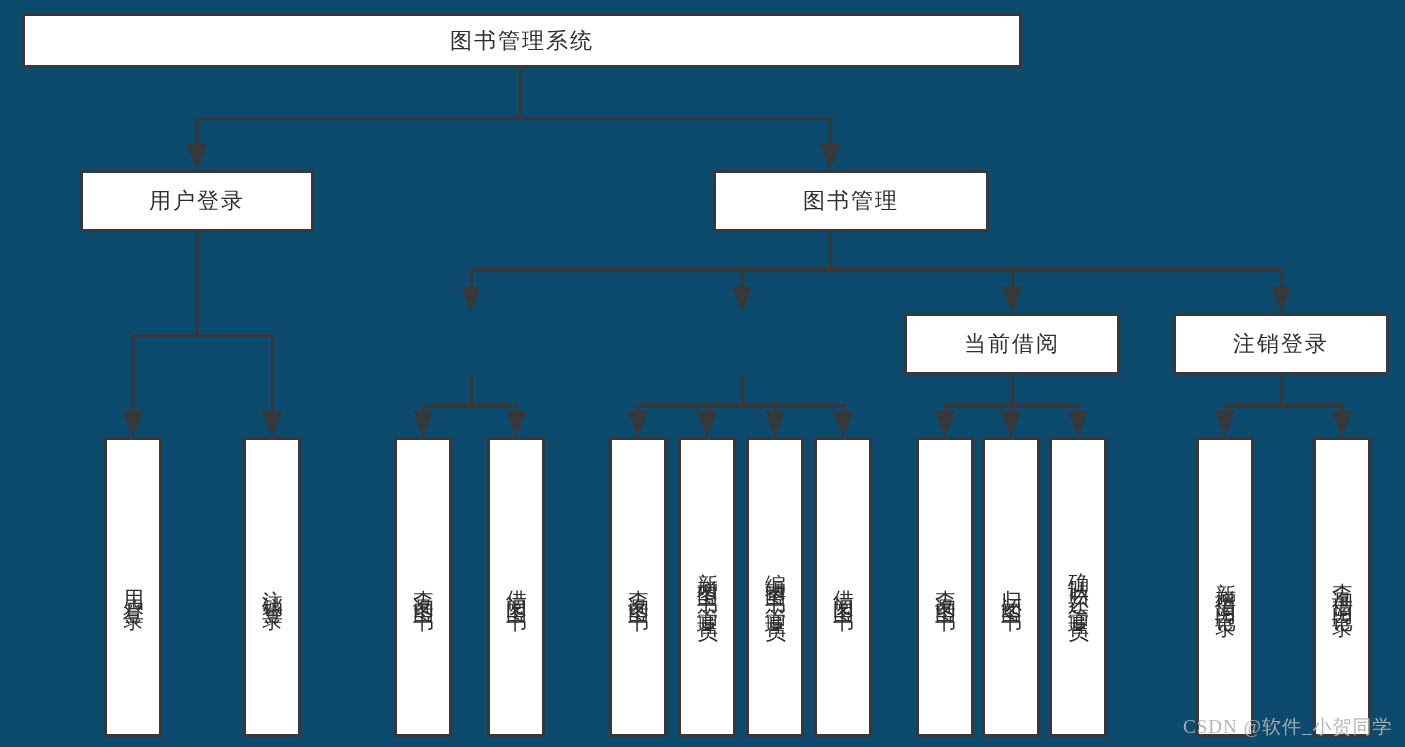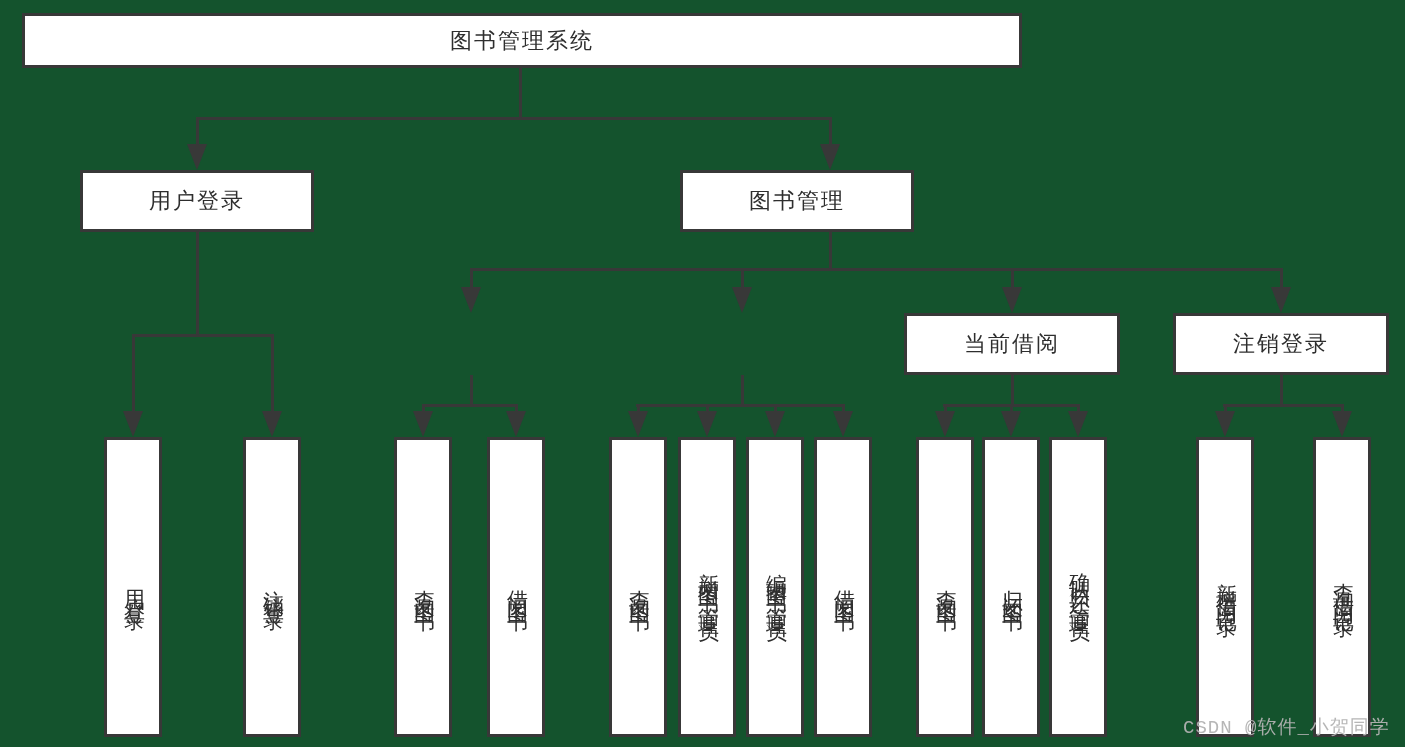--- a/index.html
+++ b/index.html
@@ -1,18 +1,18 @@
 <!DOCTYPE html>
 <html><head>
 <meta charset="utf-8">
 <style>
   html,body{margin:0;padding:0;background:#ffffff;}
   .canvas{
-    position:relative;width:1405px;height:747px;background:#14532d;
-    font-family:Liberation Mono, monospace;color:#2e2e2e;overflow:hidden;
+    position:relative;width:1405px;height:747px;background:#0c4a6e;
+    font-family:Liberation Serif, serif;color:#2e2e2e;overflow:hidden;
   }
   .box{
     position:absolute;box-sizing:border-box;border:3px solid #383838;background:#ffffff;
     display:flex;align-items:center;justify-content:center;
   }
   .box-h .lbl{font-size:22px;letter-spacing:2px;white-space:nowrap;}
   .box-v .lbl{
     writing-mode:vertical-rl;text-orientation:mixed;
     font-size:21px;letter-spacing:7px;line-height:1;white-space:nowrap;
   }
@@ -41,21 +41,21 @@
   <div class="vline" style="left:519px;top:68px;height:52px"></div>
   <div class="hline" style="left:196px;top:117px;width:636px"></div>
   <div class="vline" style="left:196px;top:118px;height:28px"></div>
   <div class="arrow" style="left:187px;top:144px"></div>
   <div class="vline" style="left:829px;top:118px;height:28px"></div>
   <div class="arrow" style="left:820px;top:144px"></div>
 
   <div class="box box-h" style="left:80px;top:170px;width:234px;height:62px">
     <span class="lbl">用户登录</span>
   </div>
-  <div class="box box-h" style="left:680px;top:170px;width:234px;height:62px">
+  <div class="box box-h" style="left:713px;top:170px;width:276px;height:62px">
     <span class="lbl">图书管理</span>
   </div>
 
   <div class="vline" style="left:196px;top:232px;height:104px"></div>
   <div class="hline" style="left:132px;top:334px;width:142px"></div>
   <div class="vline" style="left:132px;top:336px;height:78px"></div>
   <div class="arrow" style="left:123px;top:411px"></div>
   <div class="vline" style="left:271px;top:336px;height:78px"></div>
   <div class="arrow" style="left:262px;top:411px"></div>
 

